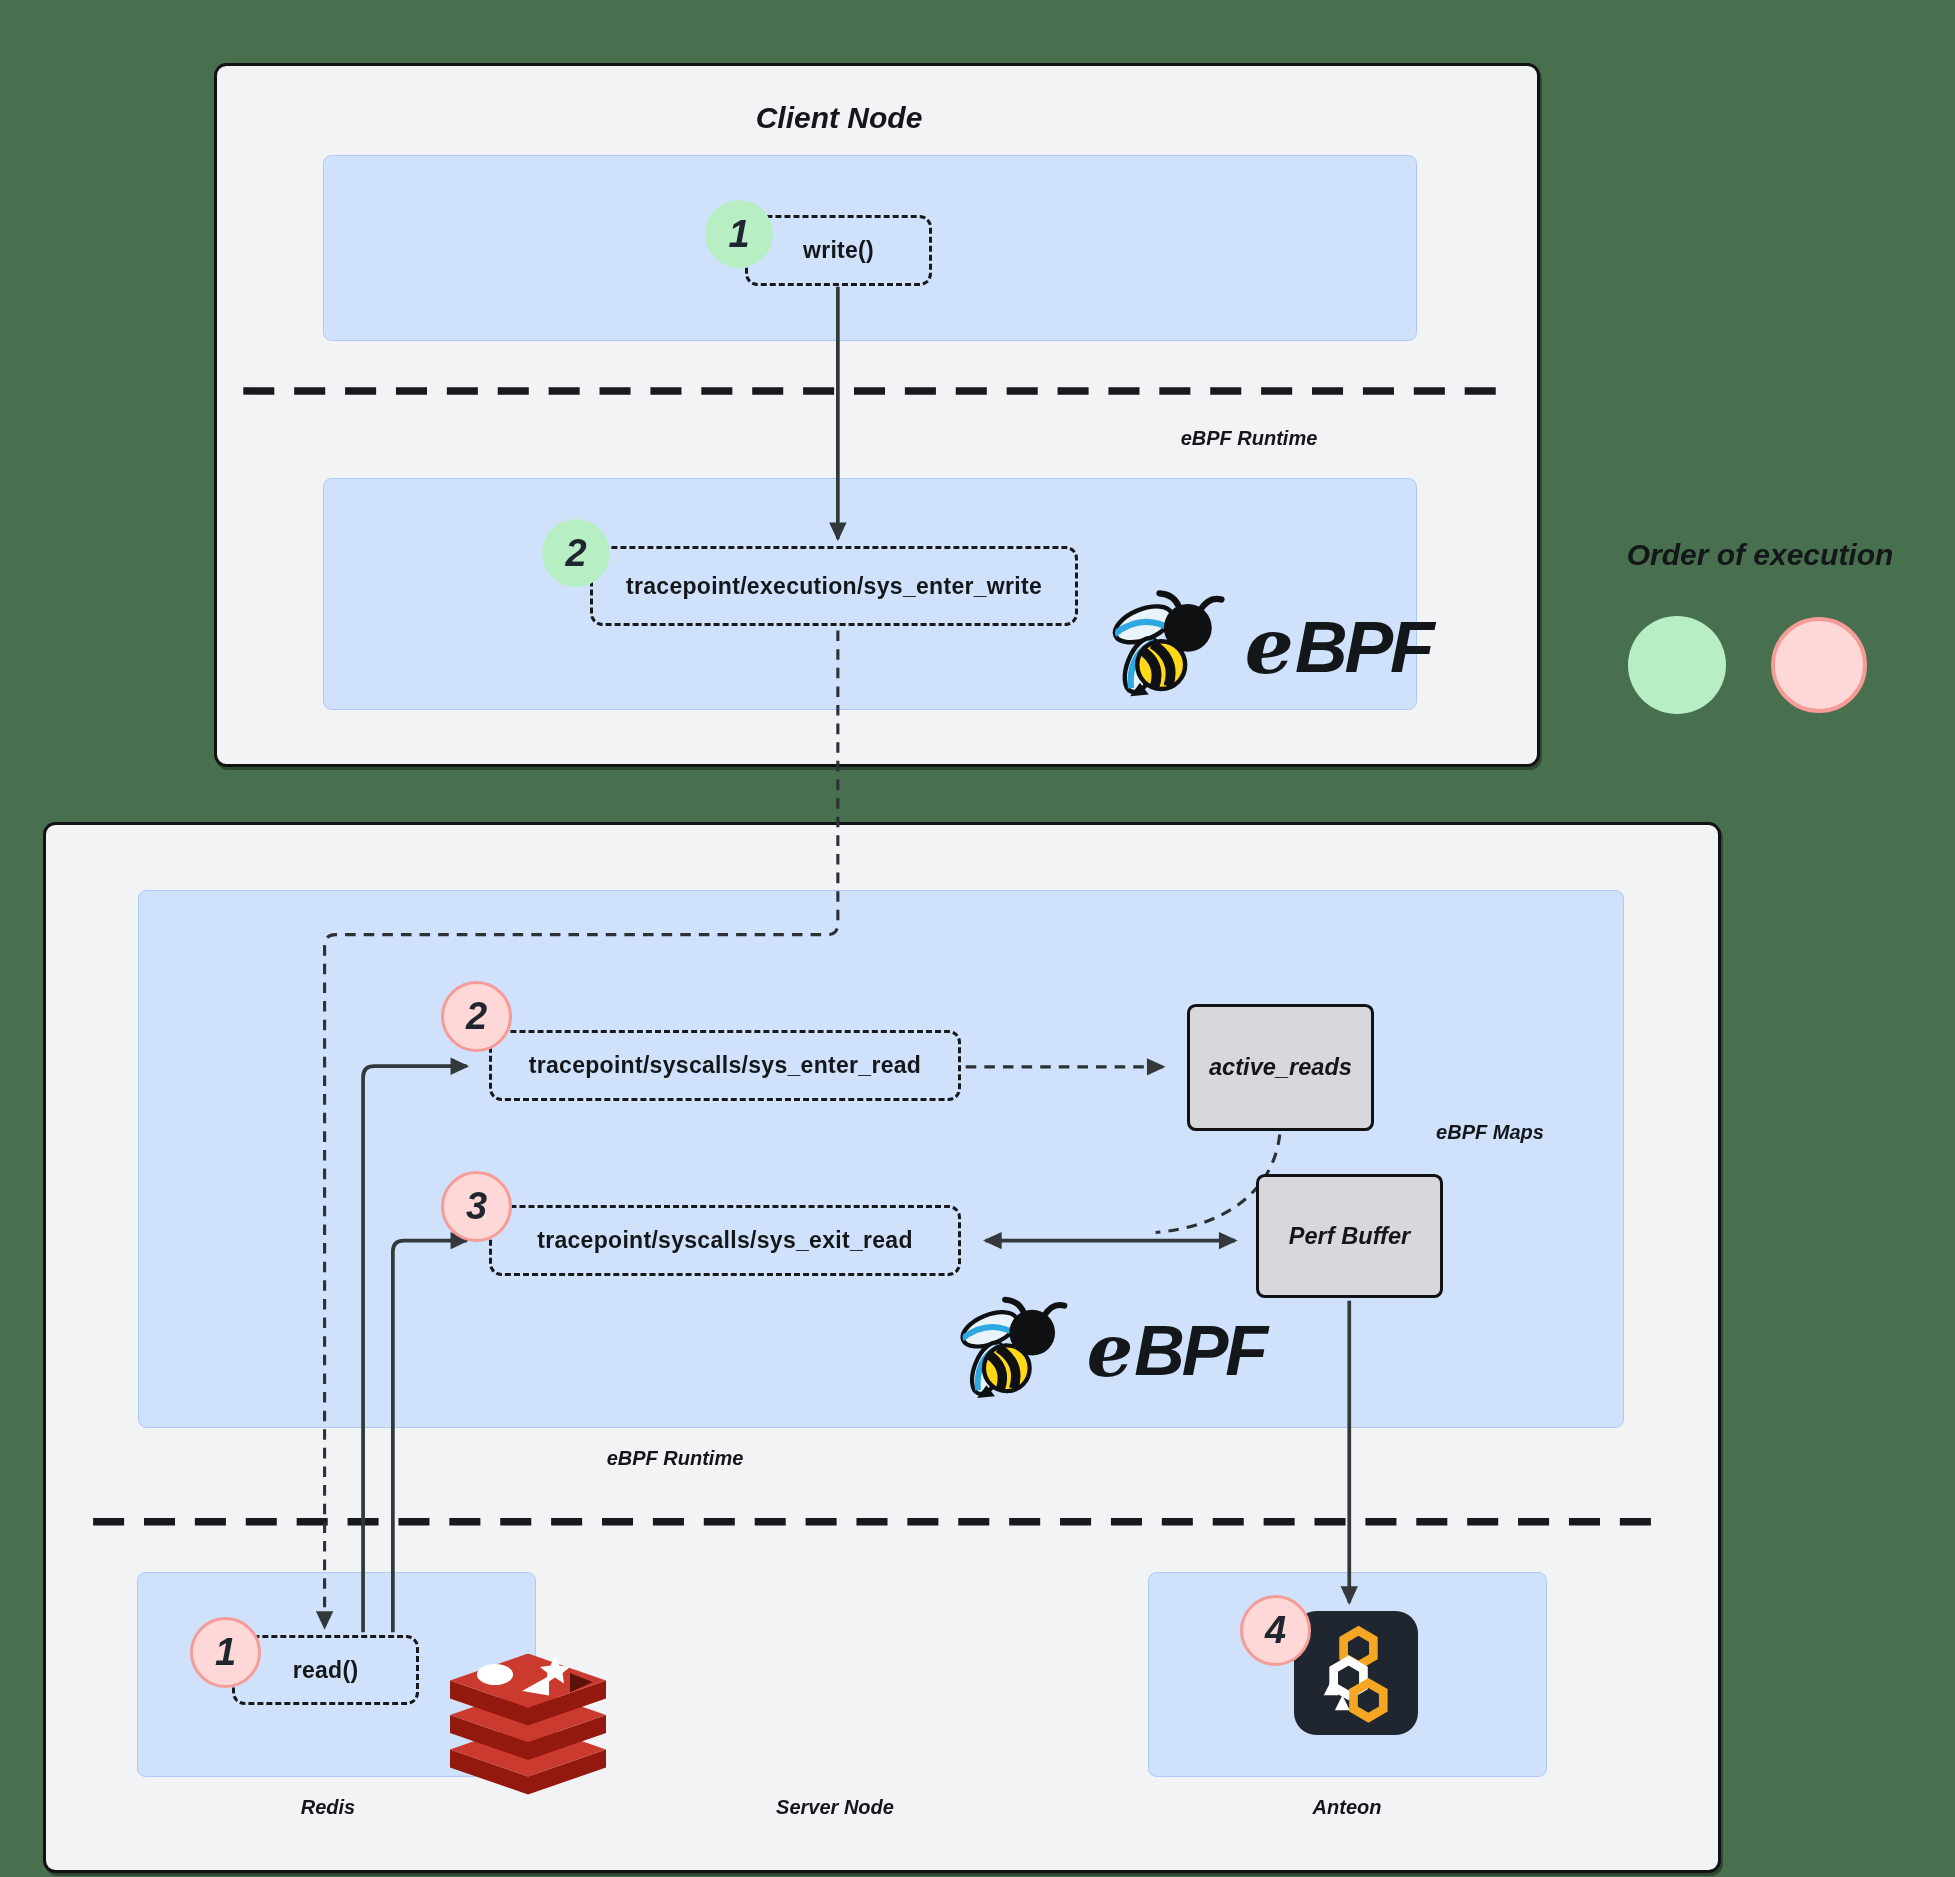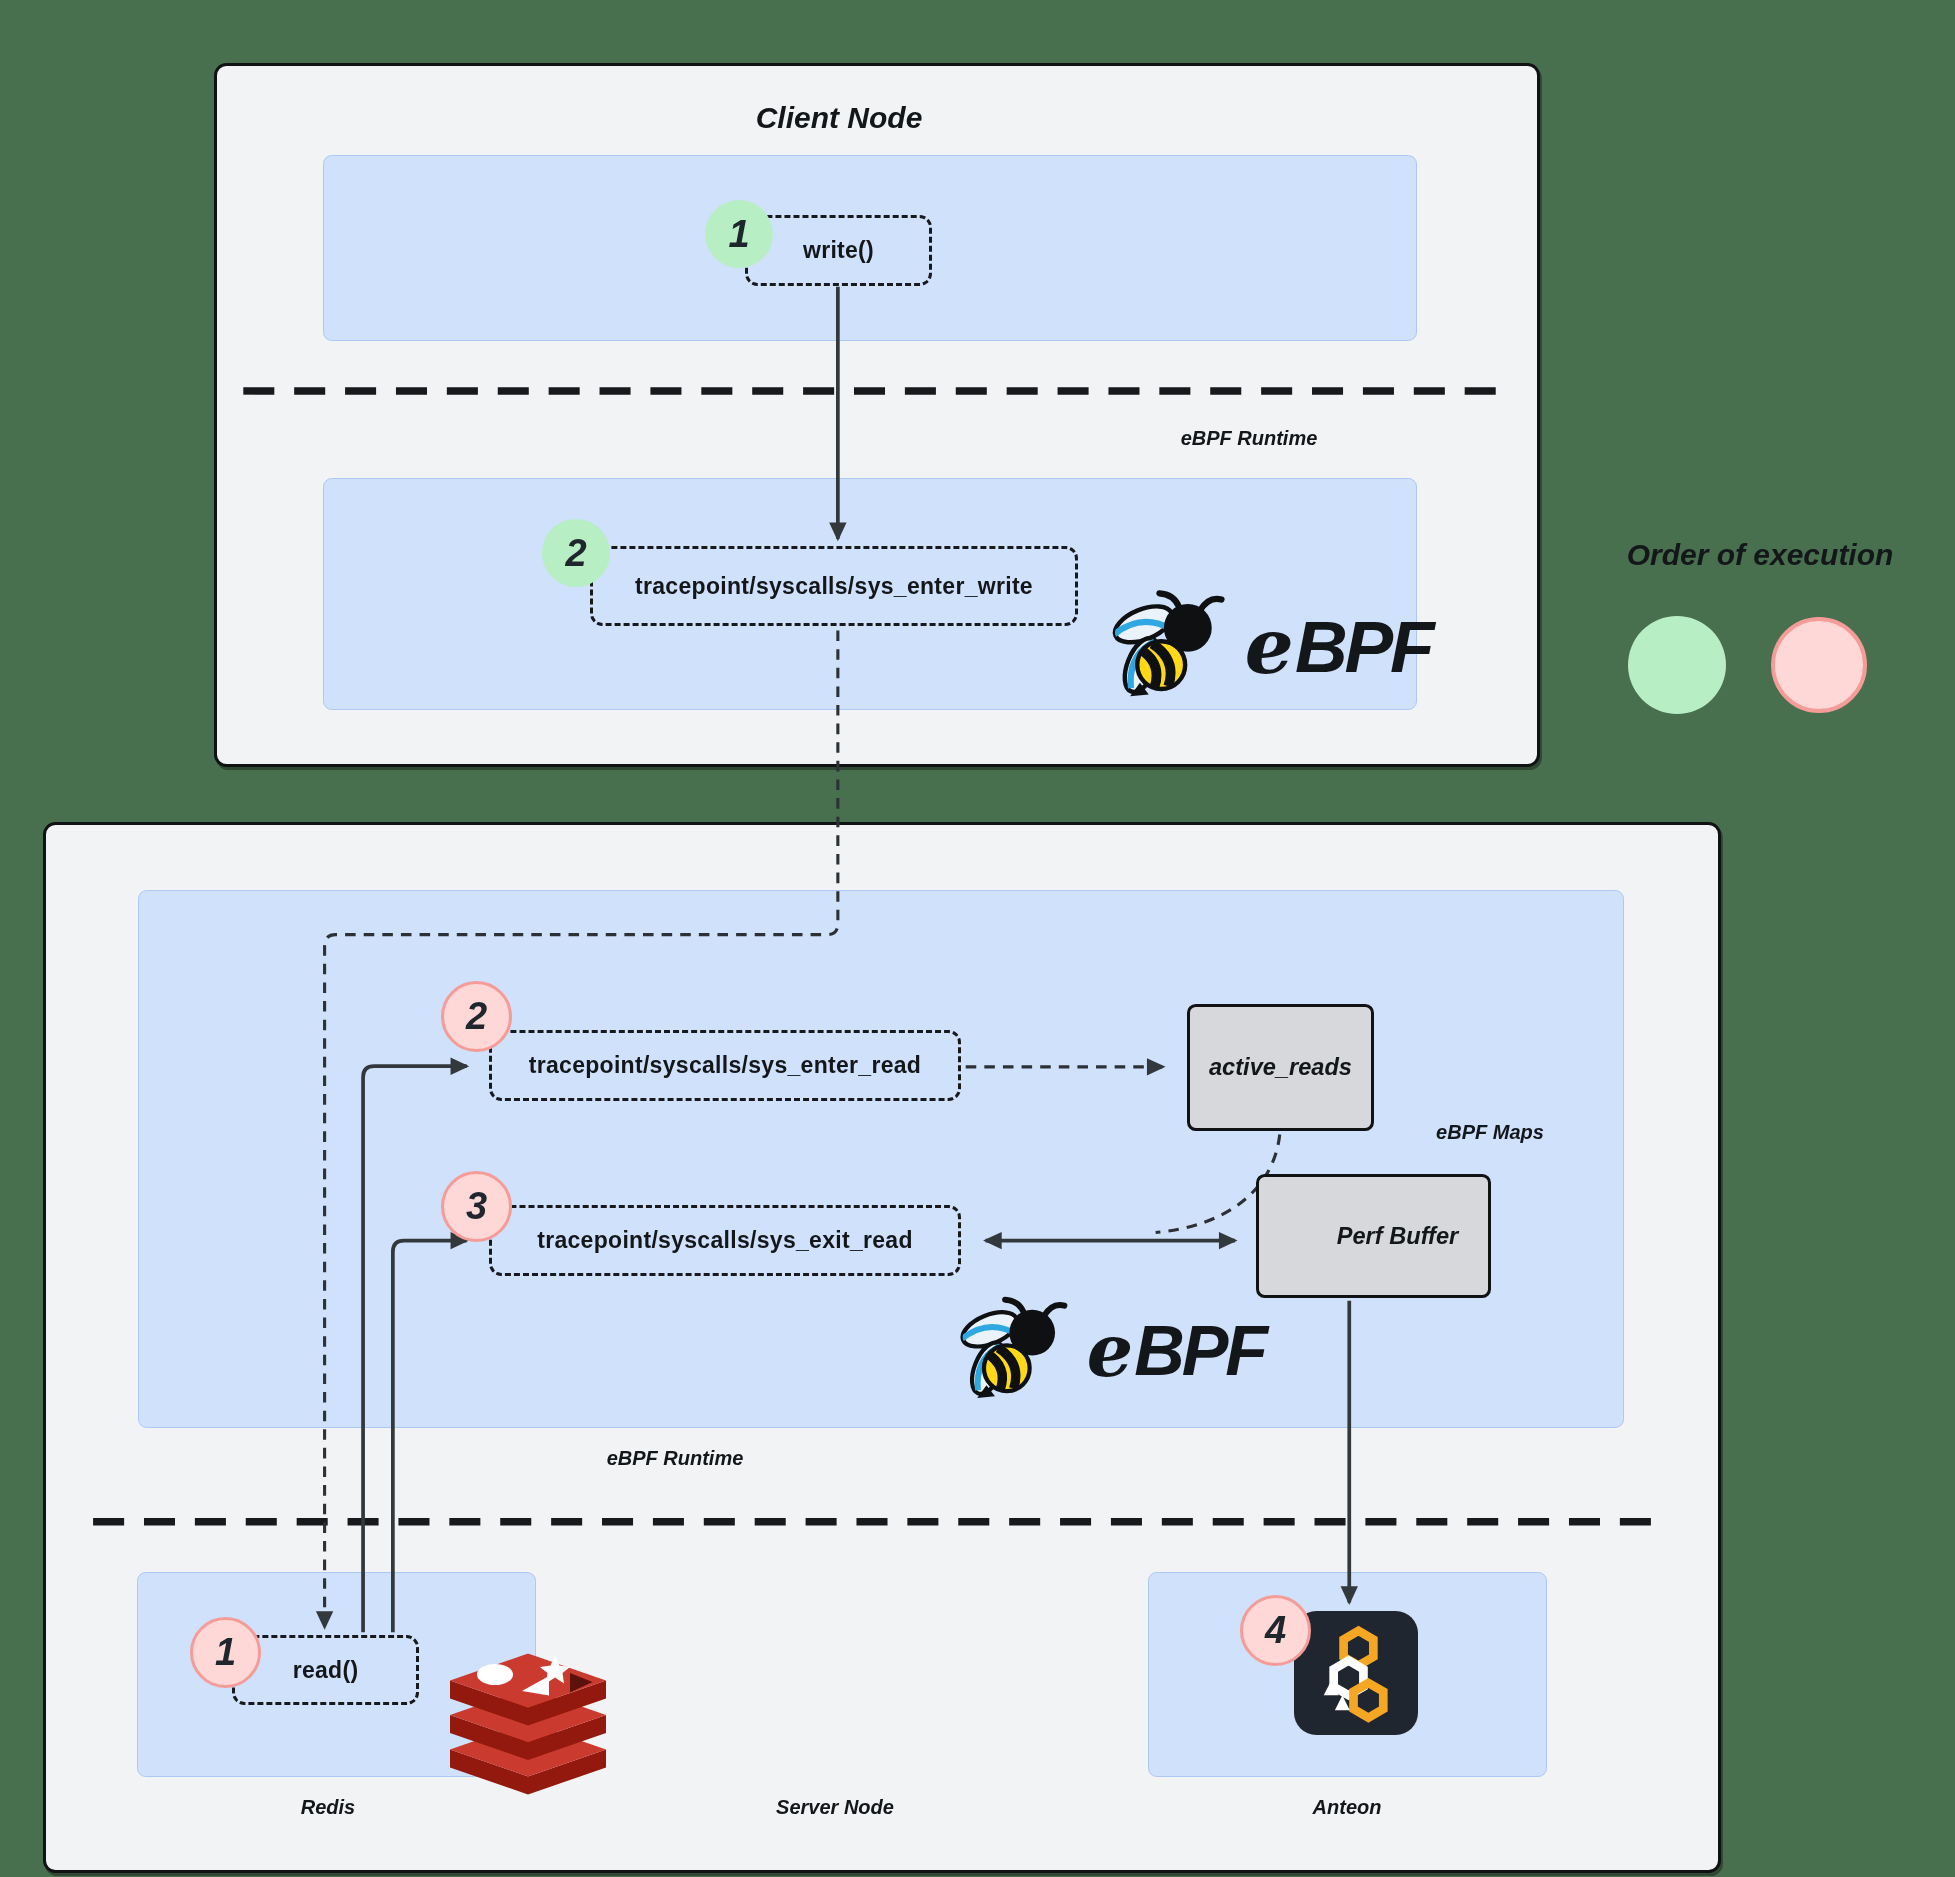--- a/index.html
+++ b/index.html
@@ -158,21 +158,21 @@
   <div class="dashedbox" style="left:745px;top:199px;width:181px;height:65px;">
     <span>write()</span>
   </div>
 
   <div class="lbl" style="left:1249px;top:422px;">eBPF Runtime</div>
 
   <div class="badge green" style="left:542px;top:503px;">
     <span>2</span>
   </div>
   <div class="dashedbox" style="left:590px;top:530px;width:482px;height:74px;">
-    <span>tracepoint/syscalls/sys_enter_write</span>
+    <span>tracepoint/execution/sys_enter_write</span>
   </div>
 
   <div class="ebpf-logo lg" style="left:1108px;top:570px;">
     <svg viewBox="0 0 150 130">
         <use href="#bee-sym"></use>
       </svg>
     <span class="e">e</span>
     <span class="bpf">BPF</span>
   </div>
 
@@ -193,21 +193,21 @@
 
   <div class="lbl" style="left:1490px;top:1116px;">eBPF Maps</div>
 
   <div class="badge pink" style="left:441px;top:1155px;">
     <span>3</span>
   </div>
   <div class="dashedbox" style="left:489px;top:1189px;width:466px;height:65px;">
     <span>tracepoint/syscalls/sys_exit_read</span>
   </div>
 
-  <div class="graynode" style="left:1256px;top:1158px;width:181px;height:118px;padding-left:48px;">
+  <div class="graynode" style="left:1256px;top:1158px;width:181px;height:118px;">
     <span>Perf Buffer</span>
   </div>
 
   <div class="ebpf-logo sm" style="left:956px;top:1277px;">
     <svg viewBox="0 0 150 130">
         <use href="#bee-sym"></use>
       </svg>
     <span class="e">e</span>
     <span class="bpf">BPF</span>
   </div>

